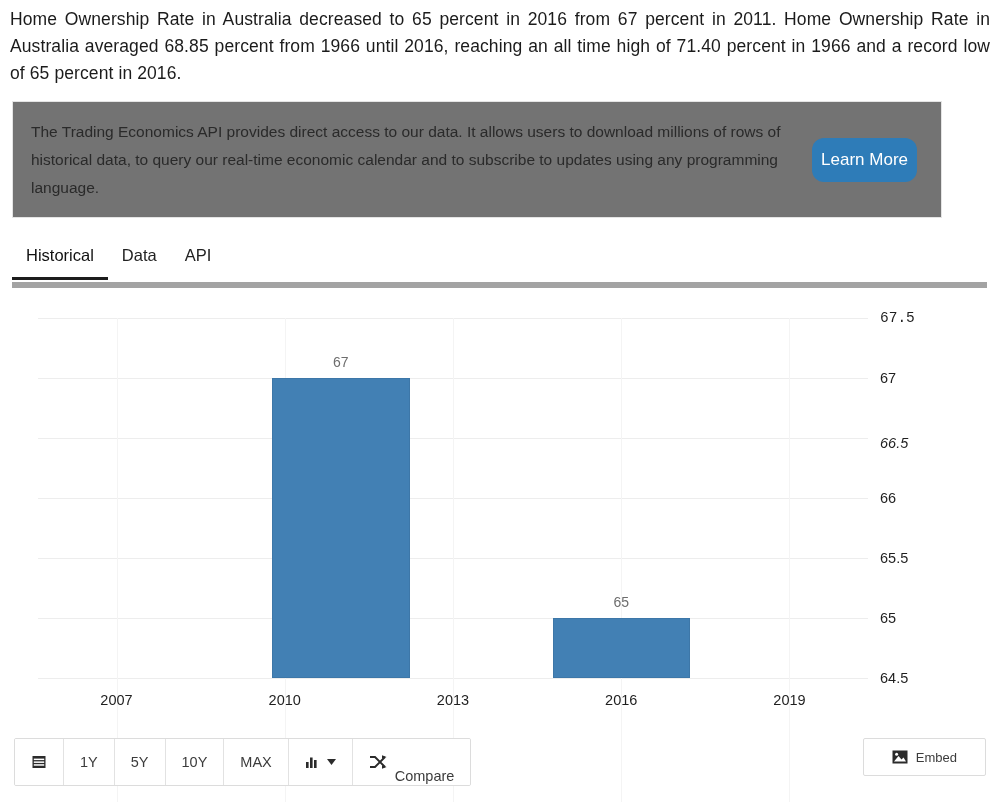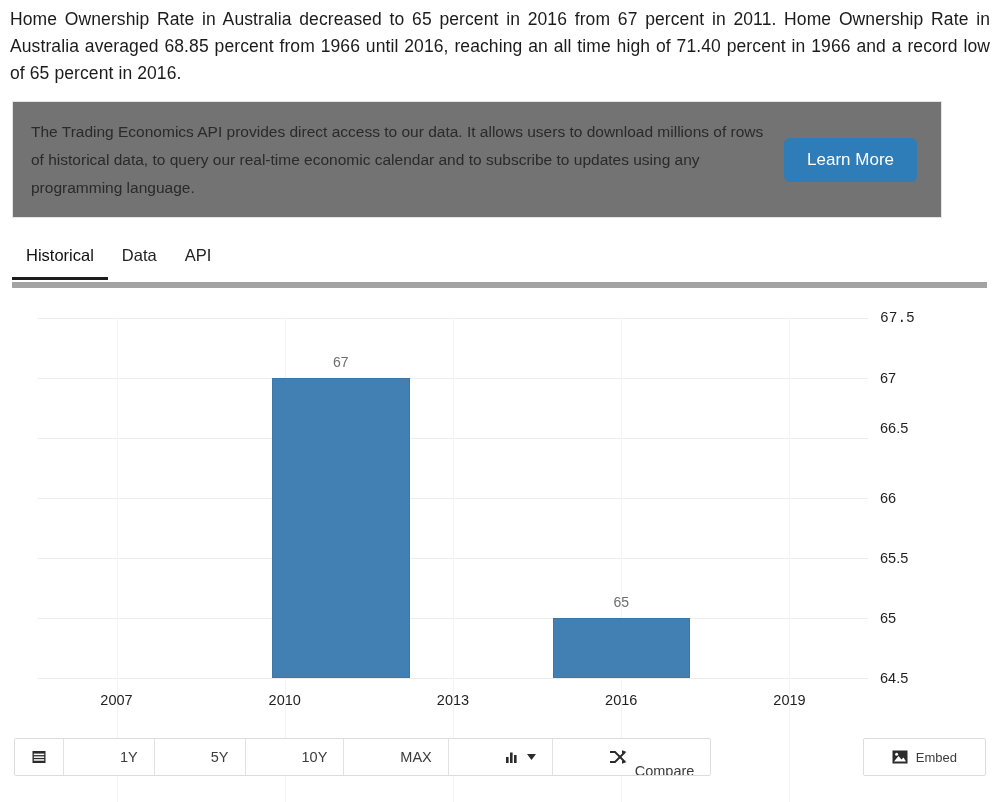--- a/index.html
+++ b/index.html
@@ -52,23 +52,23 @@
     font-size: 15.5px;
     line-height: 28px;
     color: #2a2a2a;
   }
   .learn-more-btn {
     flex: 0 0 auto;
     margin-right: 24px;
     background: #2e7cb8;
     color: #ffffff;
     font-size: 17px;
-    padding: 12px 23px;
+    padding: 12px 9px;
     border: none;
-    border-radius: 6px;
+    border-radius: 12px;
     cursor: pointer;
     white-space: nowrap;
     font-family: "Liberation Sans", sans-serif;
   }
 
   
   .tabs {
     position: absolute;
     left: 12px;
     top: 246px;
@@ -153,27 +153,26 @@
     color: #1f1f1f;
     transform: translateX(-50%);
     white-space: nowrap;
   }
 
   
   .toolbar {
     position: absolute;
     left: 14px;
     top: 738px;
-    height: 38px;
+    height: 48px;
     display: flex;
     border: 1px solid #dcdcdc;
     background: #ffffff;
     border-radius: 2px;
     overflow: hidden;
-    gap: 40px;
   }
   .tb-btn {
     display: flex;
     align-items: center;
     justify-content: center;
     padding: 0 16px;
     font-size: 14.5px;
     color: #3c3c3c;
     border-right: 1px solid #e2e2e2;
     cursor: pointer;
@@ -238,21 +237,21 @@
           <div class="vgridline" style="left: 751.486px;"></div>
           <div class="bar" style="left: 234.139px; width: 137.399px; top: 60px; height: 300px; background: rgb(66, 128, 180);"></div>
           <div class="bar-label" style="left: 302.838px; top: 36px;">67</div>
           <div class="bar" style="left: 514.544px; width: 137.399px; top: 300px; height: 60px; background: rgb(66, 128, 180);"></div>
           <div class="bar-label" style="left: 583.243px; top: 276px;">65</div>
         </div>
     </div>
     <div id="yticks">
         <div class="ytick" style="top: 18px; font-family: Liberation Mono, monospace;">67.5</div>
         <div class="ytick" style="top: 78px;">67</div>
-        <div class="ytick" style="top: 128px;">66.5</div>
+        <div class="ytick" style="top: 143px; font-style: italic;">66.5</div>
         <div class="ytick" style="top: 198px;">66</div>
         <div class="ytick" style="top: 258px;">65.5</div>
         <div class="ytick" style="top: 318px;">65</div>
         <div class="ytick" style="top: 378px;">64.5</div>
       </div>
     <div id="xticks">
         <div class="xtick" style="left: 104.514px; top: 392px;">2007</div>
         <div class="xtick" style="left: 272.757px; top: 392px;">2010</div>
         <div class="xtick" style="left: 441px; top: 392px;">2013</div>
         <div class="xtick" style="left: 609.243px; top: 392px;">2016</div>

